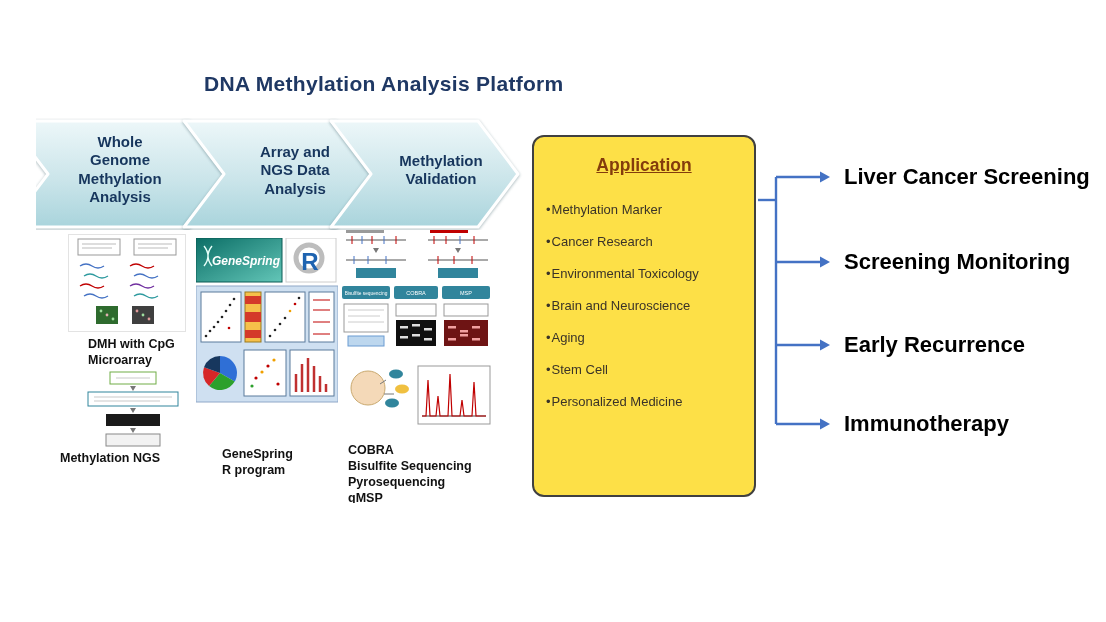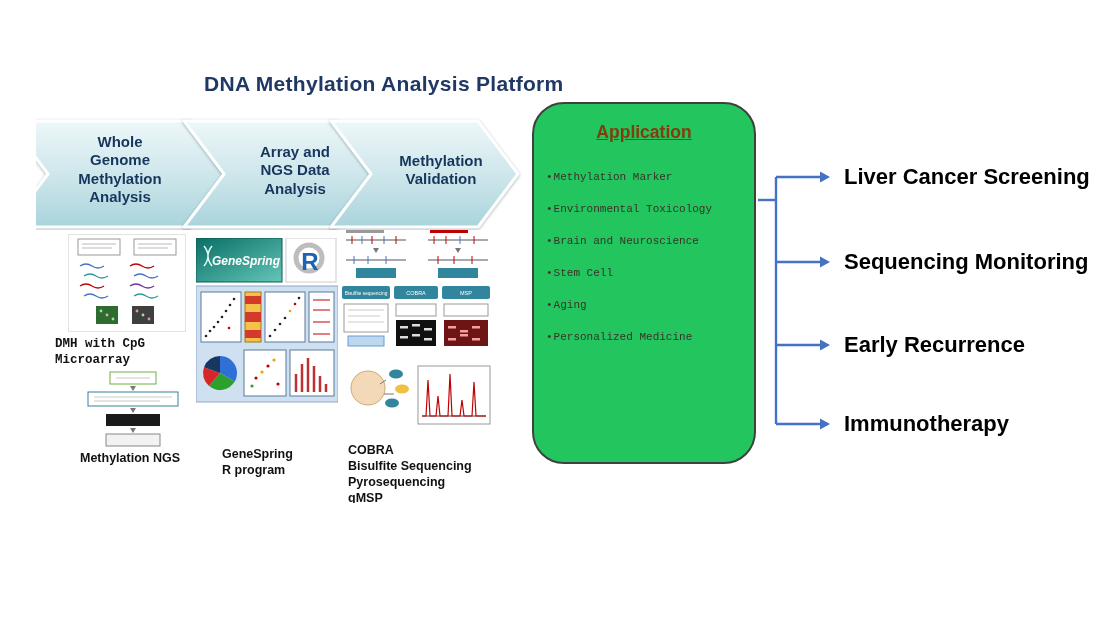--- a/index.html
+++ b/index.html
@@ -47,54 +47,53 @@
   .thumb.t-gs      { left: 160px; top: 238px; }
   .thumb.t-valid   { left: 306px; top: 228px; }
   .caption {
     position: absolute;
     font-size: 12.5px;
     font-weight: bold;
     color: #111111;
     line-height: 1.28;
     white-space: pre-line;
   }
-  .caption.cap-micro { left: 19px;  top: 336px; font-family: Liberation Mono, monospace; }
-  .caption.cap-ngs   { left: 44px;  top: 450px; }
+  .caption.cap-micro { left: 52px;  top: 336px; }
+  .caption.cap-ngs   { left: 24px;  top: 450px; }
   .caption.cap-gs    { left: 186px; top: 446px; }
   .caption.cap-valid { left: 312px; top: 442px; }
 
   
   .app-box {
     position: absolute;
-    left: 496px; top: 102px;
+    left: 496px; top: 135px;
     width: 224px; height: 362px;
     box-sizing: border-box;
-    background: #22c55e;
+    background: #fde047;
     border: 2px solid #404040;
-    border-radius: 32px;
+    border-radius: 12px;
   }
   .app-title {
     margin: 18px 0 0 0;
     text-align: center;
     font-size: 17.5px;
     font-weight: bold;
     text-decoration: underline;
     color: #843C0C;
   }
   .app-list {
     list-style: none;
     margin: 24px 0 0 12px;
     padding: 0;
   }
   .app-list li {
-    font-size: 11px;
+    font-size: 13px;
     color: #3A3328;
     line-height: 20px;
     margin-bottom: 12px;
-    font-family: Liberation Mono, monospace;
   }
   .app-list li::before { content: "\2022"; margin-right: 1px; }
 
   
   .bracket { position: absolute; left: 714px; top: 158px; }
   .outcome {
     position: absolute;
     left: 808px;
     font-size: 22px;
     font-weight: bold;
@@ -355,24 +354,25 @@
   </svg>
   <div class="caption cap-valid">COBRA
 Bisulfite Sequencing
 Pyrosequencing
 qMSP</div>
 
   <div class="app-box">
     <div class="app-title">Application</div>
     <ul class="app-list">
       <li>Methylation Marker</li>
+      <li>Cancer Research</li>
       <li>Environmental Toxicology</li>
       <li>Brain and Neuroscience</li>
+      <li>Aging</li>
       <li>Stem Cell</li>
-      <li>Aging</li>
       <li>Personalized Medicine</li>
     </ul>
   </div>
 
   <svg class="bracket" width="104" height="286" viewBox="0 0 104 286">
     <g stroke="#4472C4" stroke-width="2.4" fill="none">
       <path d="M8,42 H26"></path>
       <path d="M26,19 V266"></path>
       <path d="M26,19 H70"></path>
       <path d="M26,104 H70"></path>
@@ -381,17 +381,17 @@
     </g>
     <g fill="#4472C4">
       <polygon points="70,13.5 80,19 70,24.5"></polygon>
       <polygon points="70,98.5 80,104 70,109.5"></polygon>
       <polygon points="70,181.5 80,187 70,192.5"></polygon>
       <polygon points="70,260.5 80,266 70,271.5"></polygon>
     </g>
   </svg>
 
   <div class="outcome o1">Liver Cancer Screening</div>
-  <div class="outcome o2">Sequencing Monitoring</div>
+  <div class="outcome o2">Screening Monitoring</div>
   <div class="outcome o4">Immunotherapy</div>
   <div class="outcome o3">Early Recurrence</div>
 
 </div>
 
 </body></html>

